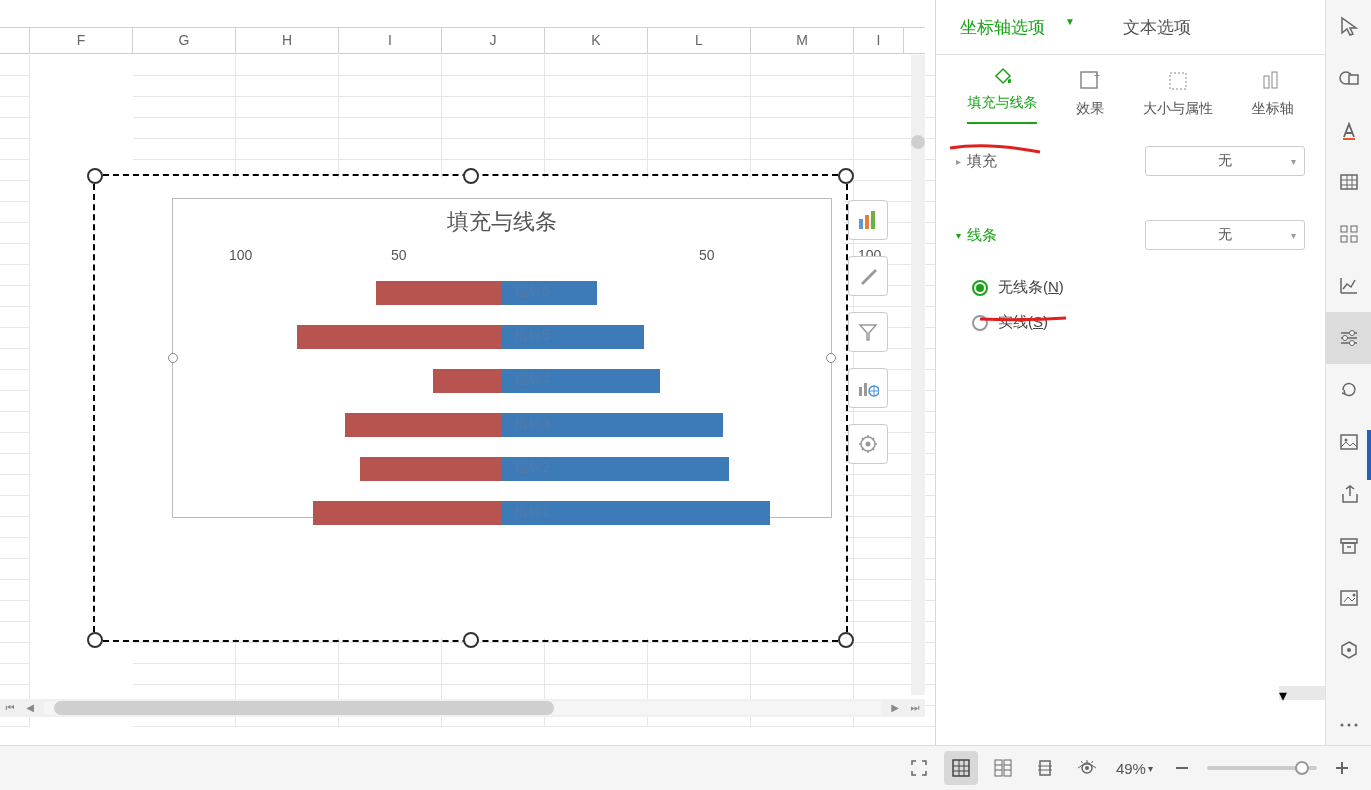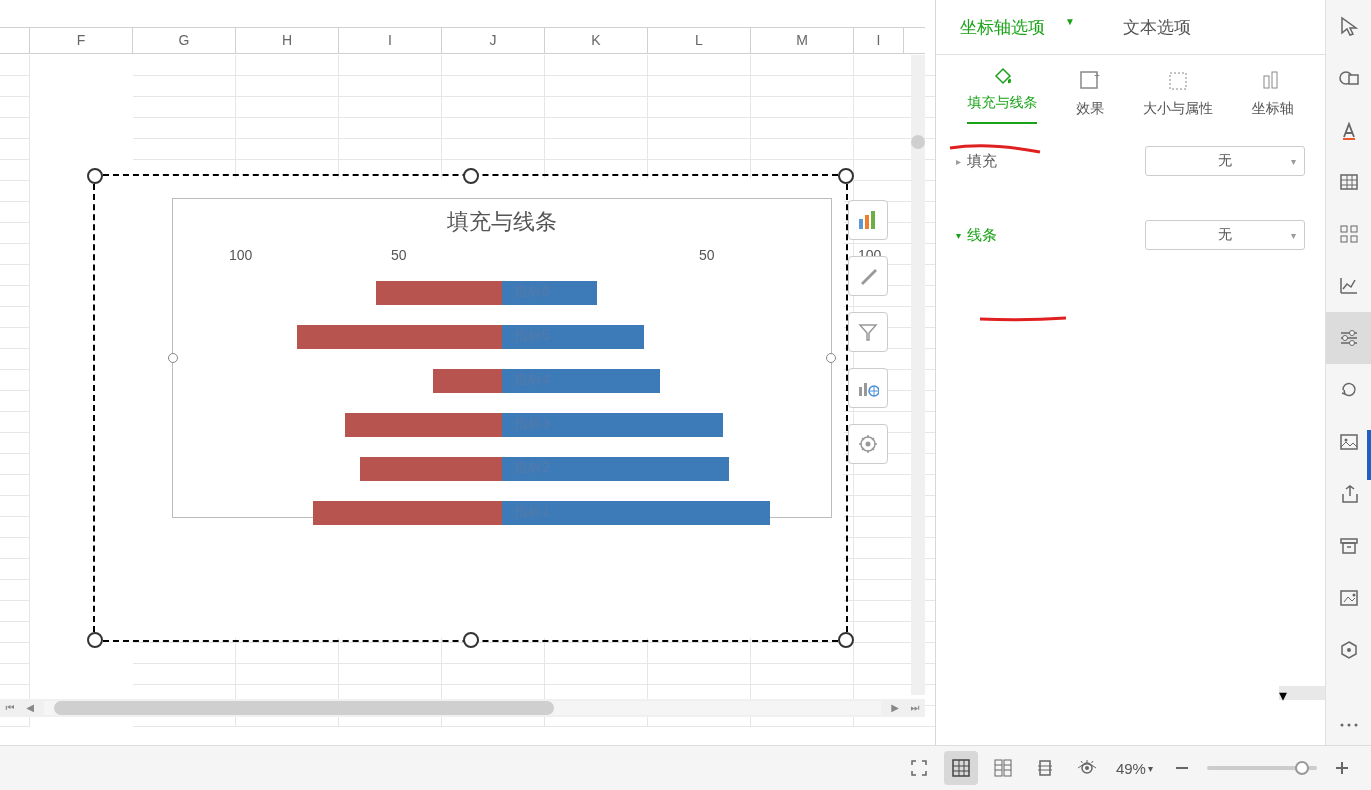--- a/index.html
+++ b/index.html
@@ -574,23 +574,31 @@
 
   <div class="section" style="padding-top:28px">
     <div class="section-label active">
         <span class="tri open">▾</span>
         <span>线条</span>
       </div>
     <div class="dropdown">无</div>
   </div>
 
   <div class="radio-list">
+    <div class="radio-item">
+        <span class="radio checked"></span>
+        <span><span>无线条(</span><span class="u">N</span><span>)</span></span>
+      </div>
     <svg class="red-mark2">
         <path d="M2 3 Q45 5 88 2" stroke="#e02020" stroke-width="3" fill="none"></path>
       </svg>
+    <div class="radio-item">
+        <span class="radio"></span>
+        <span><span>实线(</span><span class="u">S</span><span>)</span></span>
+      </div>
   </div>
   <div class="scroll-bottom">▾</div>
 </div>
 
 <div class="side-toolbar">
   <div class="side-btn">
       <svg width="22" height="22">
         <path d="M4 3 L4 18 L9 14 L12 20 L15 19 L12 13 L18 13 Z" fill="none" stroke="#666" stroke-width="1.5"></path>
       </svg>
     </div>

